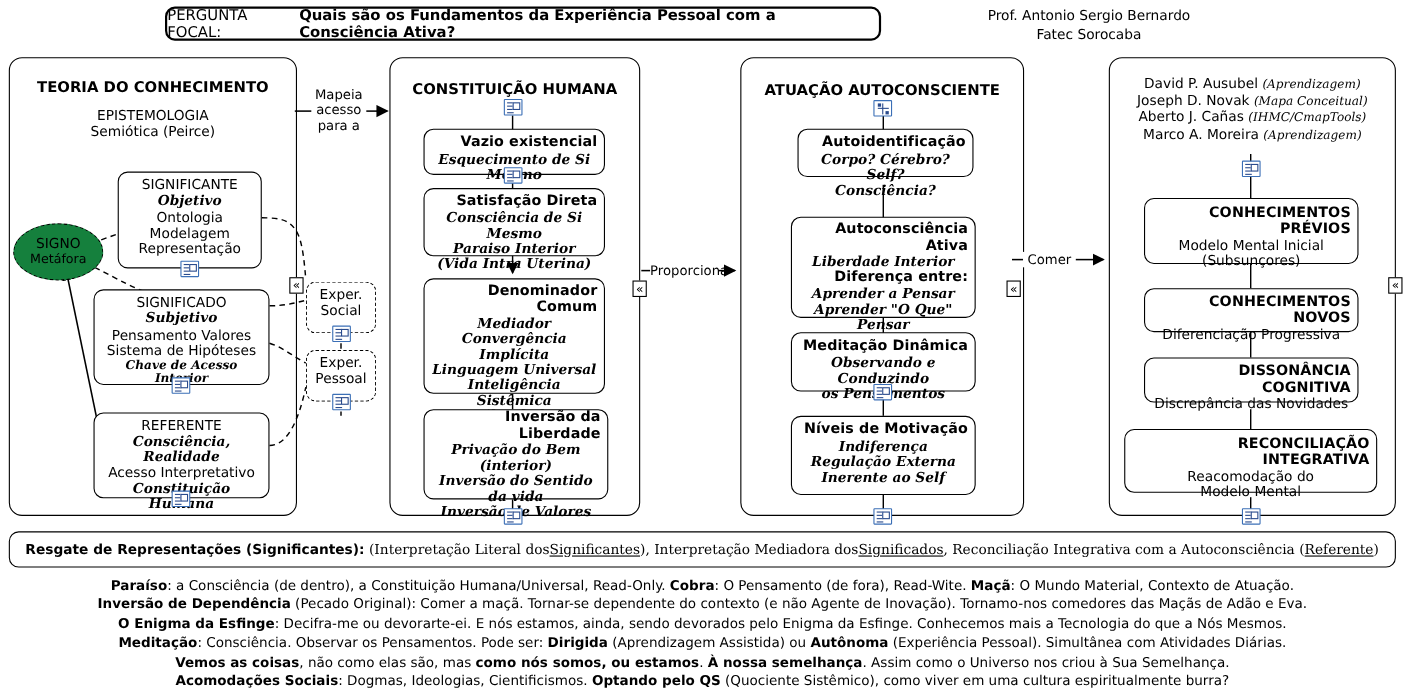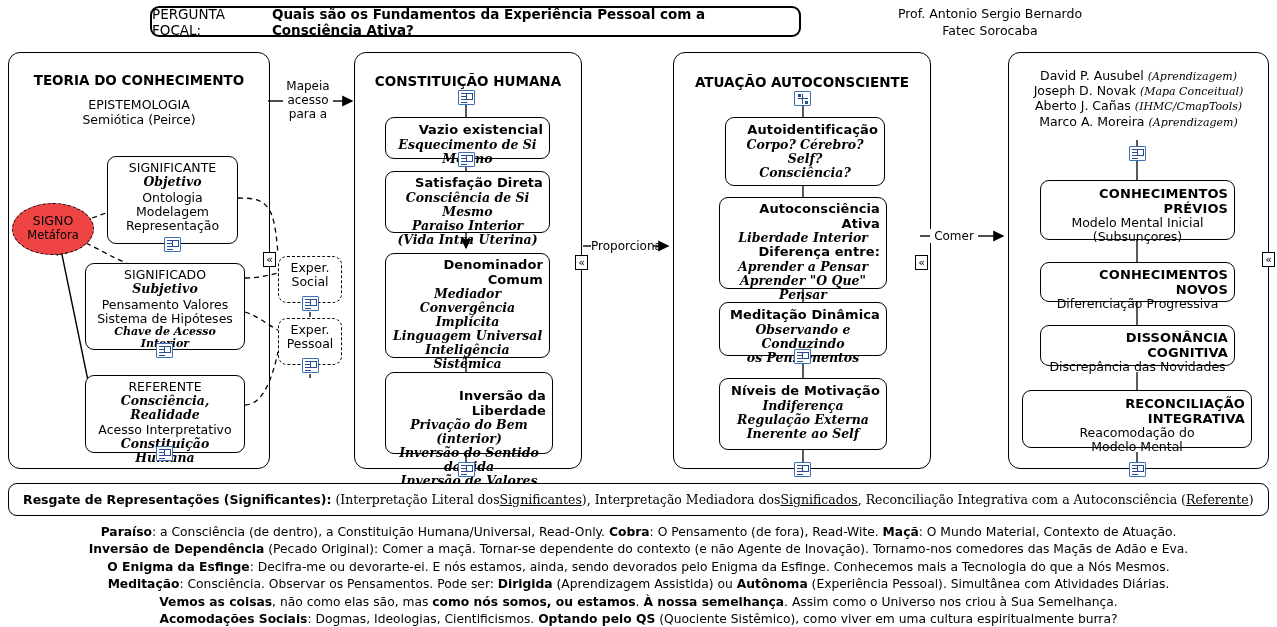--- a/index.html
+++ b/index.html
@@ -34,21 +34,21 @@
   }
   .dashed {
     border:1.5px dashed #000;
     border-radius:9px;
     background:#fff;
   }
   .ellipse {
     position:absolute;
     border:1.4px dashed #000;
     border-radius:50%;
-    background:#ef4444;
+    background:#15803d;
     text-align:center;
     z-index:5;
   }
   .ttl { font-weight:bold; font-size:13px; letter-spacing:0.1px;text-align:right; }
   .reg { font-size:12.5px; }
   .sm  { font-size:11.5px; }
   .script {
     font-family:"DejaVu Serif", serif;
     font-style:italic; font-weight:bold;
     font-size:12.5px;
@@ -286,37 +286,37 @@
   <div class="node" style="left:385px; top:253px; width:165px; height:105px; padding-top:4px;">
     <div class="ttl">Denominador Comum</div>
     <div class="script">Mediador</div>
     <div class="script">Convergência Implícita</div>
     <div class="script">Linguagem Universal</div>
     <div class="script">Inteligência Sistêmica</div>
     <div class="script">Liberdade</div>
     <div class="script">Irmandade</div>
   </div>
 
-  <div class="node" style="left:385px; top:372px; width:168px; height:82px; padding-top:16px;">
+  <div class="node" style="left:385px; top:372px; width:168px; height:82px; padding-top:0;">
     <div class="ttl">Inversão da Liberdade</div>
     <div class="script">Privação do Bem (interior)</div>
     <div class="script">Inversão do Sentido da vida</div>
     <div class="script">Inversão de Valores</div>
   </div>
   <div class="res" style="left:458px; top:462px;"></div>
 
   <div class="linklabel" style="left:591px; top:239px; width:62px;">
     <span>Proporciona</span>
   </div>
 
   <div class="group" style="left:673px; top:52px; width:258px; height:417px;"></div>
   <div class="grouphdr" style="left:673px; top:74px; width:258px;">ATUAÇÃO AUTOCONSCIENTE</div>
   <div class="res tree" style="left:794px; top:91px;"></div>
 
-  <div class="node" style="left:725px; top:117px; width:160px; height:69px; padding-top:5px;">
+  <div class="node" style="left:725px; top:117px; width:160px; height:44px; padding-top:5px;">
     <div class="ttl">Autoidentificação</div>
     <div class="script">Corpo? Cérebro? Self?</div>
     <div class="script">Consciência?</div>
   </div>
 
   <div class="node" style="left:719px; top:197px; width:168px; height:92px; padding-top:4px;">
     <div class="ttl">Autoconsciência Ativa</div>
     <div class="script">Liberdade Interior</div>
     <div class="ttl">Diferença entre:</div>
     <div class="script">Aprender a Pensar</div>

